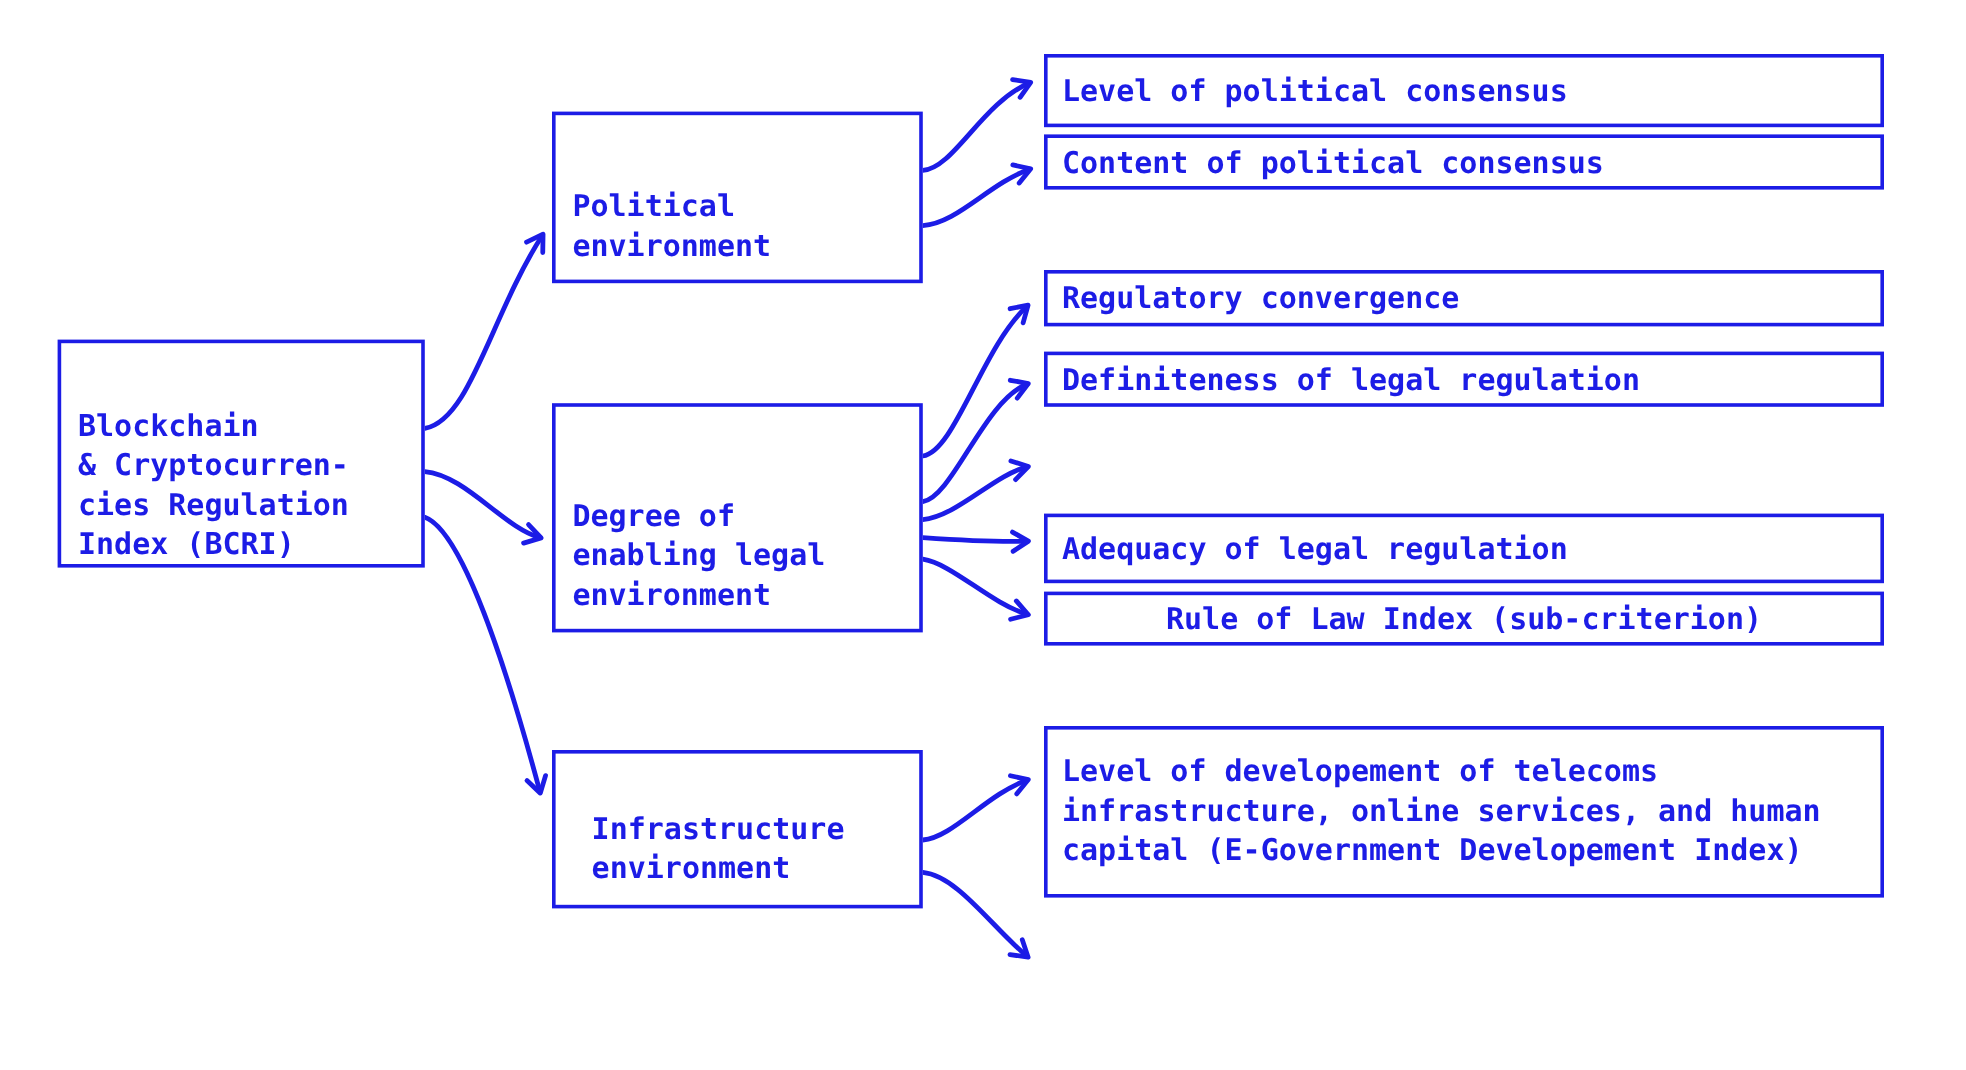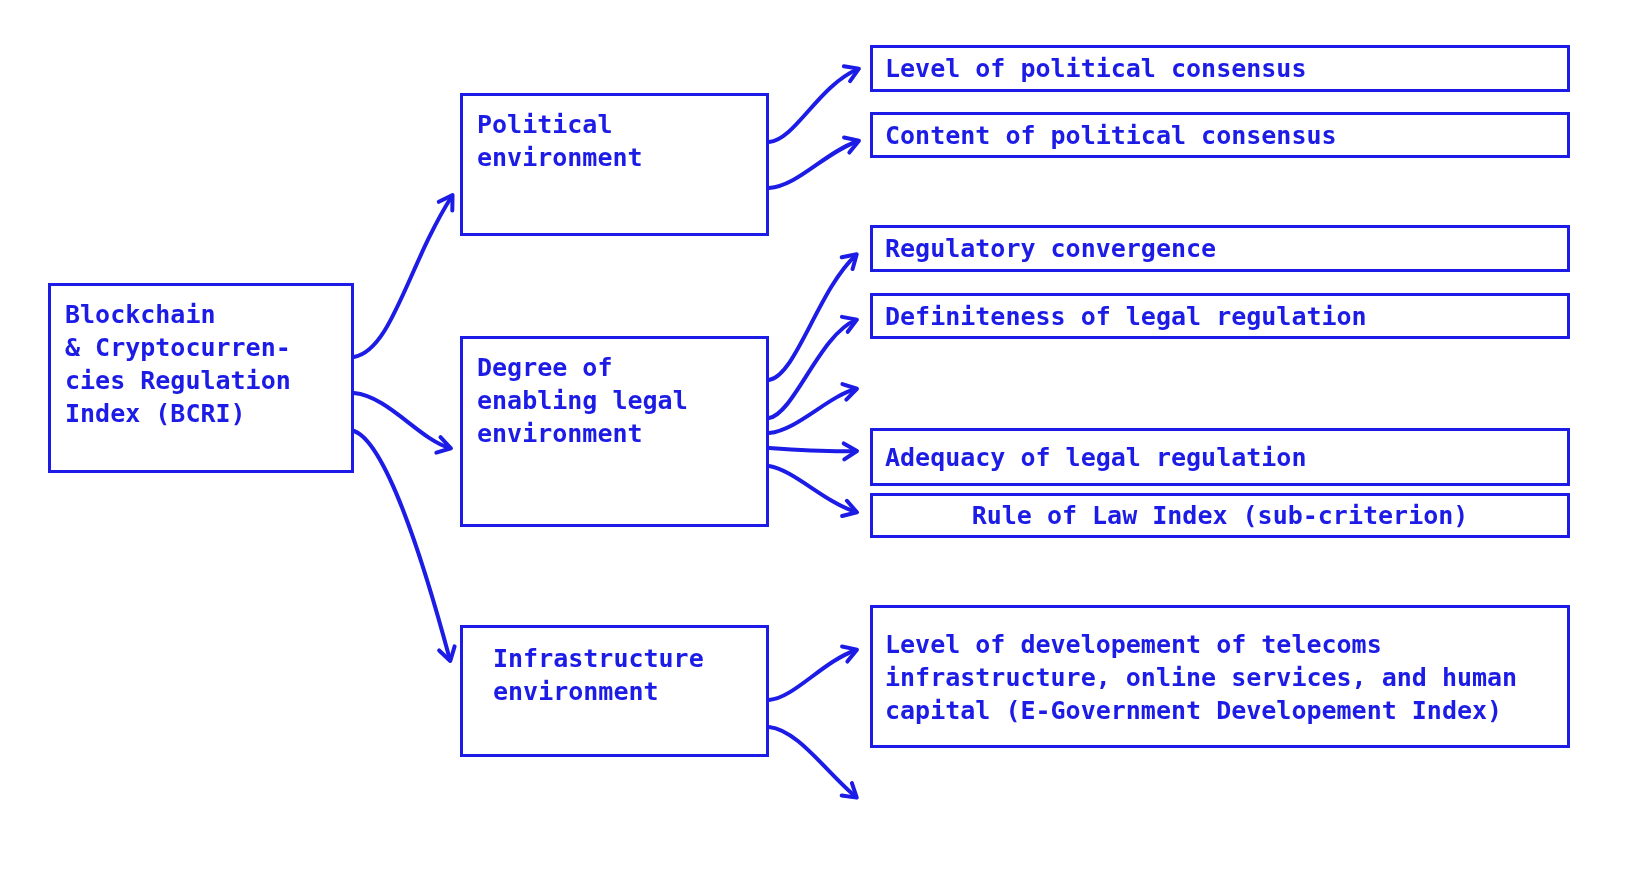--- a/index.html
+++ b/index.html
@@ -30,29 +30,29 @@
     position:absolute;
     box-sizing:border-box;
     border:3px solid var(--accent);
     background:var(--bg);
     color:var(--accent);
     font-weight:bold;
     font-size:25px;
     line-height:33px;
     white-space:pre-line;
     display:flex;
-    align-items:flex-start;
+    align-items:flex-end;
     padding:10px 12px;
   }
   .node.center{align-items:center;padding-top:0;padding-bottom:0;}
-  .n-root {left:48px;  top:283px; width:306px; height:190px; padding:12px 14px;}
+  .n-root {left:48px;  top:283px; width:306px; height:190px; padding:0 14px;}
   .n-m1   {left:460px; top:93px;  width:309px; height:143px; padding:12px 14px;}
   .n-m2   {left:460px; top:336px; width:309px; height:191px; padding:12px 14px;}
   .n-m3   {left:460px; top:625px; width:309px; height:132px; padding:14px 30px;}
-  .n-l1   {left:870px; top:45px;  width:700px; height:47px;}
+  .n-l1   {left:870px; top:45px;  width:700px; height:61px;}
   .n-l2   {left:870px; top:112px; width:700px; height:46px;}
   .n-l3   {left:870px; top:225px; width:700px; height:47px;text-align:center;}
   .n-l4   {left:870px; top:293px; width:700px; height:46px;}
   .n-l5   {left:870px; top:360px; width:700px; height:45px;}
   .n-l6   {left:870px; top:428px; width:700px; height:58px;}
   .n-l7   {left:870px; top:493px; width:700px; height:45px;justify-content:center;}
   .n-l8   {left:870px; top:605px; width:700px; height:143px; padding:20px 12px;}
   .n-l9   {left:870px; top:763px; width:700px; height:82px;  padding:8px 12px;}
 </style>
 </head>

